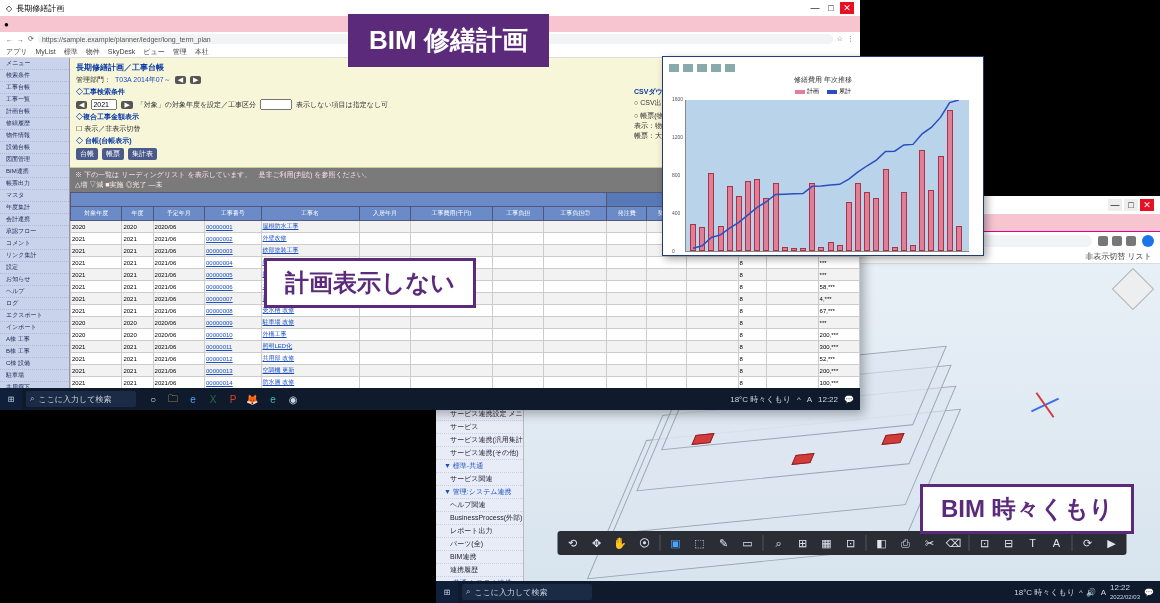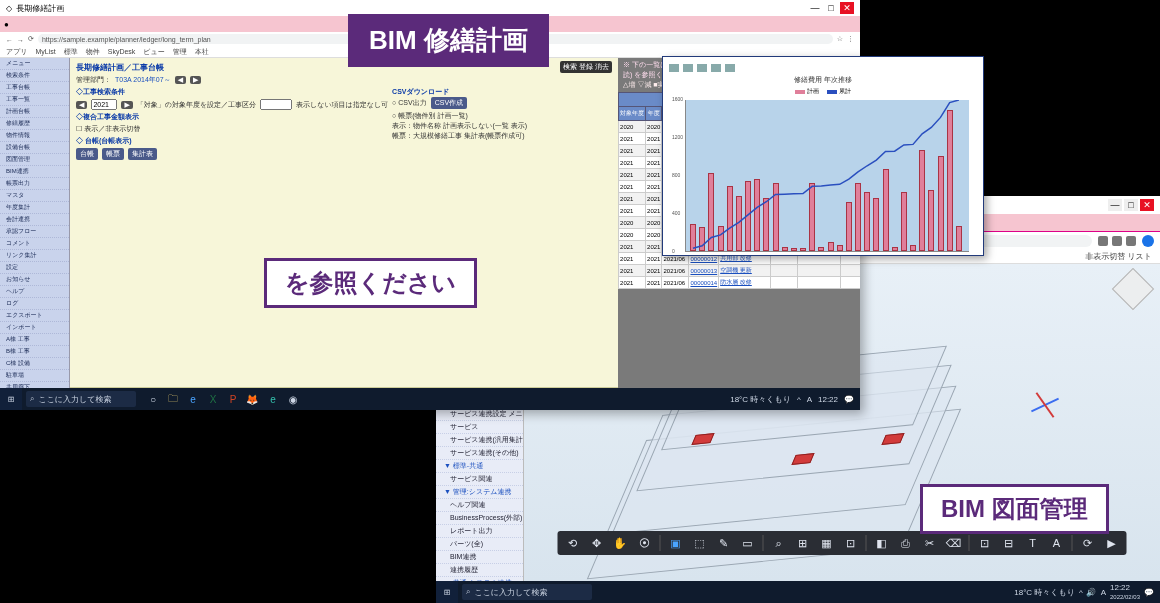--- a/index.html
+++ b/index.html
@@ -60,21 +60,21 @@
 .wf-ctrl .cl{background:#e81123;color:#fff}
 .wf-tabbar{height:16px;background:#f6c5d0;display:flex;align-items:center;font-size:8px;padding:0 4px;gap:4px}
 .wf-url{height:14px;background:#fff;display:flex;align-items:center;font-size:7px;padding:0 6px;color:#555;gap:4px}
 .wf-url .ub{flex:1;background:#f1f3f4;height:10px;border-radius:6px;padding:0 4px;display:flex;align-items:center}
 .wf-bm{height:12px;background:#fff;border-bottom:1px solid #ddd;display:flex;align-items:center;font-size:7px;padding:0 6px;gap:8px;color:#444}
 .wf-bm span.i{width:8px;height:8px;background:#777;border-radius:2px}
 
 .wf-body{display:flex;height:calc(100% - 58px - 22px)}
 .wf-tree{width:70px;background:#c9d3ec;font-size:6px;color:#1a2a55;overflow:hidden;border-right:1px solid #99a}
 .wf-tree .it{padding:1px 2px 1px 6px;white-space:nowrap;border-bottom:1px dotted #aeb8d8}
-.wf-main{flex:1;display:flex;flex-direction:row;background:#f7f6d9}
+.wf-main{flex:1;display:flex;flex-direction:column;background:#f7f6d9}
 
 .wf-head{background:#f7f6d9;padding:3px 6px;font-size:7px;color:#333;border-bottom:1px solid #cc9}
 .wf-head .hrow{display:flex;align-items:center;gap:4px;margin-bottom:2px;flex-wrap:wrap}
 .wf-head strong{color:#0a3aa8;font-size:8px}
 .wf-head .btn{background:#555;color:#fff;padding:0 3px;border-radius:2px;font-size:7px}
 .wf-head .btn2{background:#4a5a8a;color:#fff;padding:1px 4px;border-radius:2px;font-size:7px}
 .wf-head .badge{background:#333;color:#fff;padding:1px 3px;border-radius:2px;font-size:7px;display:flex;gap:2px}
 .wf-head input{font-size:7px;width:26px}
 .wf-head .sec{color:#0a3aa8;font-weight:bold}
 
@@ -716,14 +716,14 @@
       <div class="bar" style="left: 251.5px; height: 95px;"></div>
       <div class="bar" style="left: 260.667px; height: 140.6px;"></div>
       <div class="bar" style="left: 269.833px; height: 24.7px;"></div>
       <svg class="line" viewBox="0 0 283 152" preserveAspectRatio="none">
         <path d="M7,149.18332230311051 L16.166666666666664,146.66843150231634 L25.333333333333332,138.41958967571145 L34.5,135.8041032428855 L43.666666666666664,128.96360026472536 L52.833333333333336,123.12905360688286 L62,115.6849768365321 L71.16666666666667,108.0397088021178 L80.33333333333333,102.40635340833884 L89.5,95.16346790205162 L98.66666666666667,94.76108537392456 L107.83333333333333,94.45929847782926 L117,94.15751158173396 L126.16666666666667,86.91462607544672 L135.33333333333334,86.51224354731966 L144.5,85.50628722700199 L153.66666666666666,84.90271343481139 L162.83333333333334,79.6717405691595 L172,72.42885506287227 L181.16666666666666,66.19192587690272 L190.33333333333334,60.55857048312376 L199.5,51.907346128391794 L208.66666666666666,51.504963600264716 L217.83333333333334,45.26803441429516 L227,44.664460622104556 L236.16666666666666,34.001323626737246 L245.33333333333334,27.563203176704164 L254.5,17.50363997352747 L263.6666666666667,2.6154864328259464 L272.8333333333333,0 " stroke="#2a4fbf" fill="none" stroke-width="1.5"></path>
       </svg>
     </div>
 </div>
 
 <div class="callout co1">BIM 修繕計画</div>
-<div class="callout co2">を参照ください</div>
-<div class="callout co3">BIM 図面管理</div>
+<div class="callout co2">計画表示しない</div>
+<div class="callout co3">BIM 時々くもり</div>
 
 </body></html>

